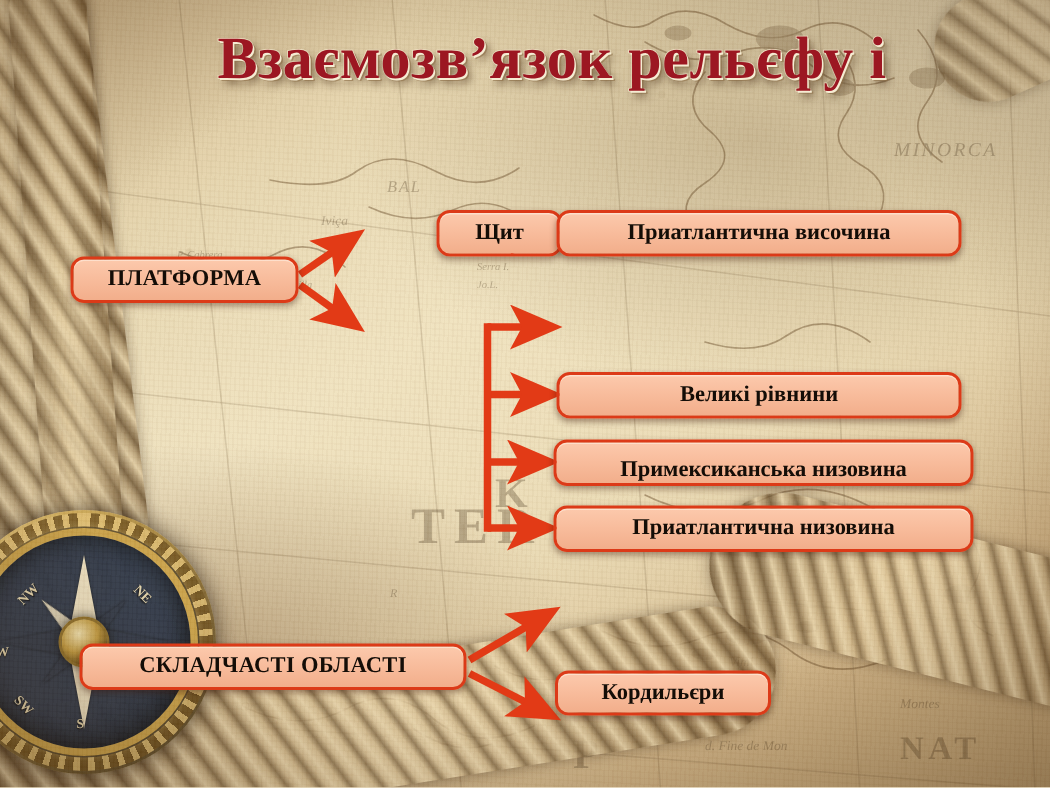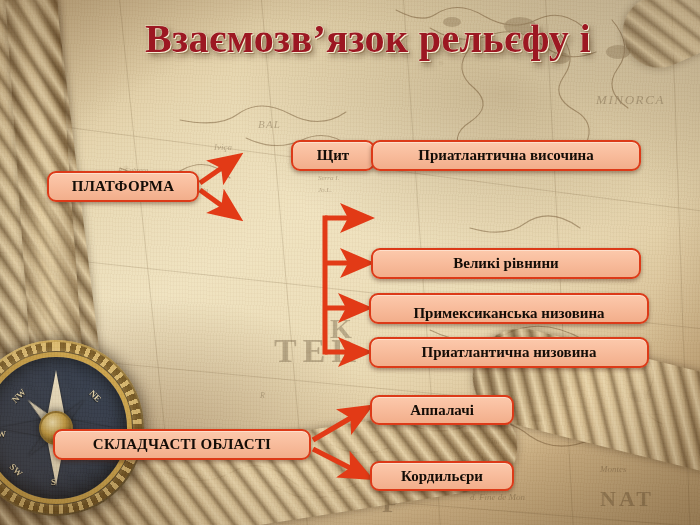--- a/index.html
+++ b/index.html
@@ -342,22 +342,19 @@
     </div>
 
     <div class="node lbl" style="left:369px; top:337px; width:280px; height:31px;">
       <span>Приатлантична низовина</span>
     </div>
 
     <div class="node cap" style="left:53px; top:429px; width:258px; height:31px;">
       <span>СКЛАДЧАСТІ ОБЛАСТІ</span>
     </div>
 
-    <div class="node lbl" style="left:370px; top:395px; width:144px; height:30px;">
-      <span>Аппалачі</span>
-    </div>
-
-    <div class="node lbl" style="left:370px; top:461px; width:144px; height:30px;">
+
+    <div class="node lbl" style="left:370px; top:447px; width:144px; height:30px;">
       <span>Кордильєри</span>
     </div>
 
   </div>
 </div>
 
 </body></html>

